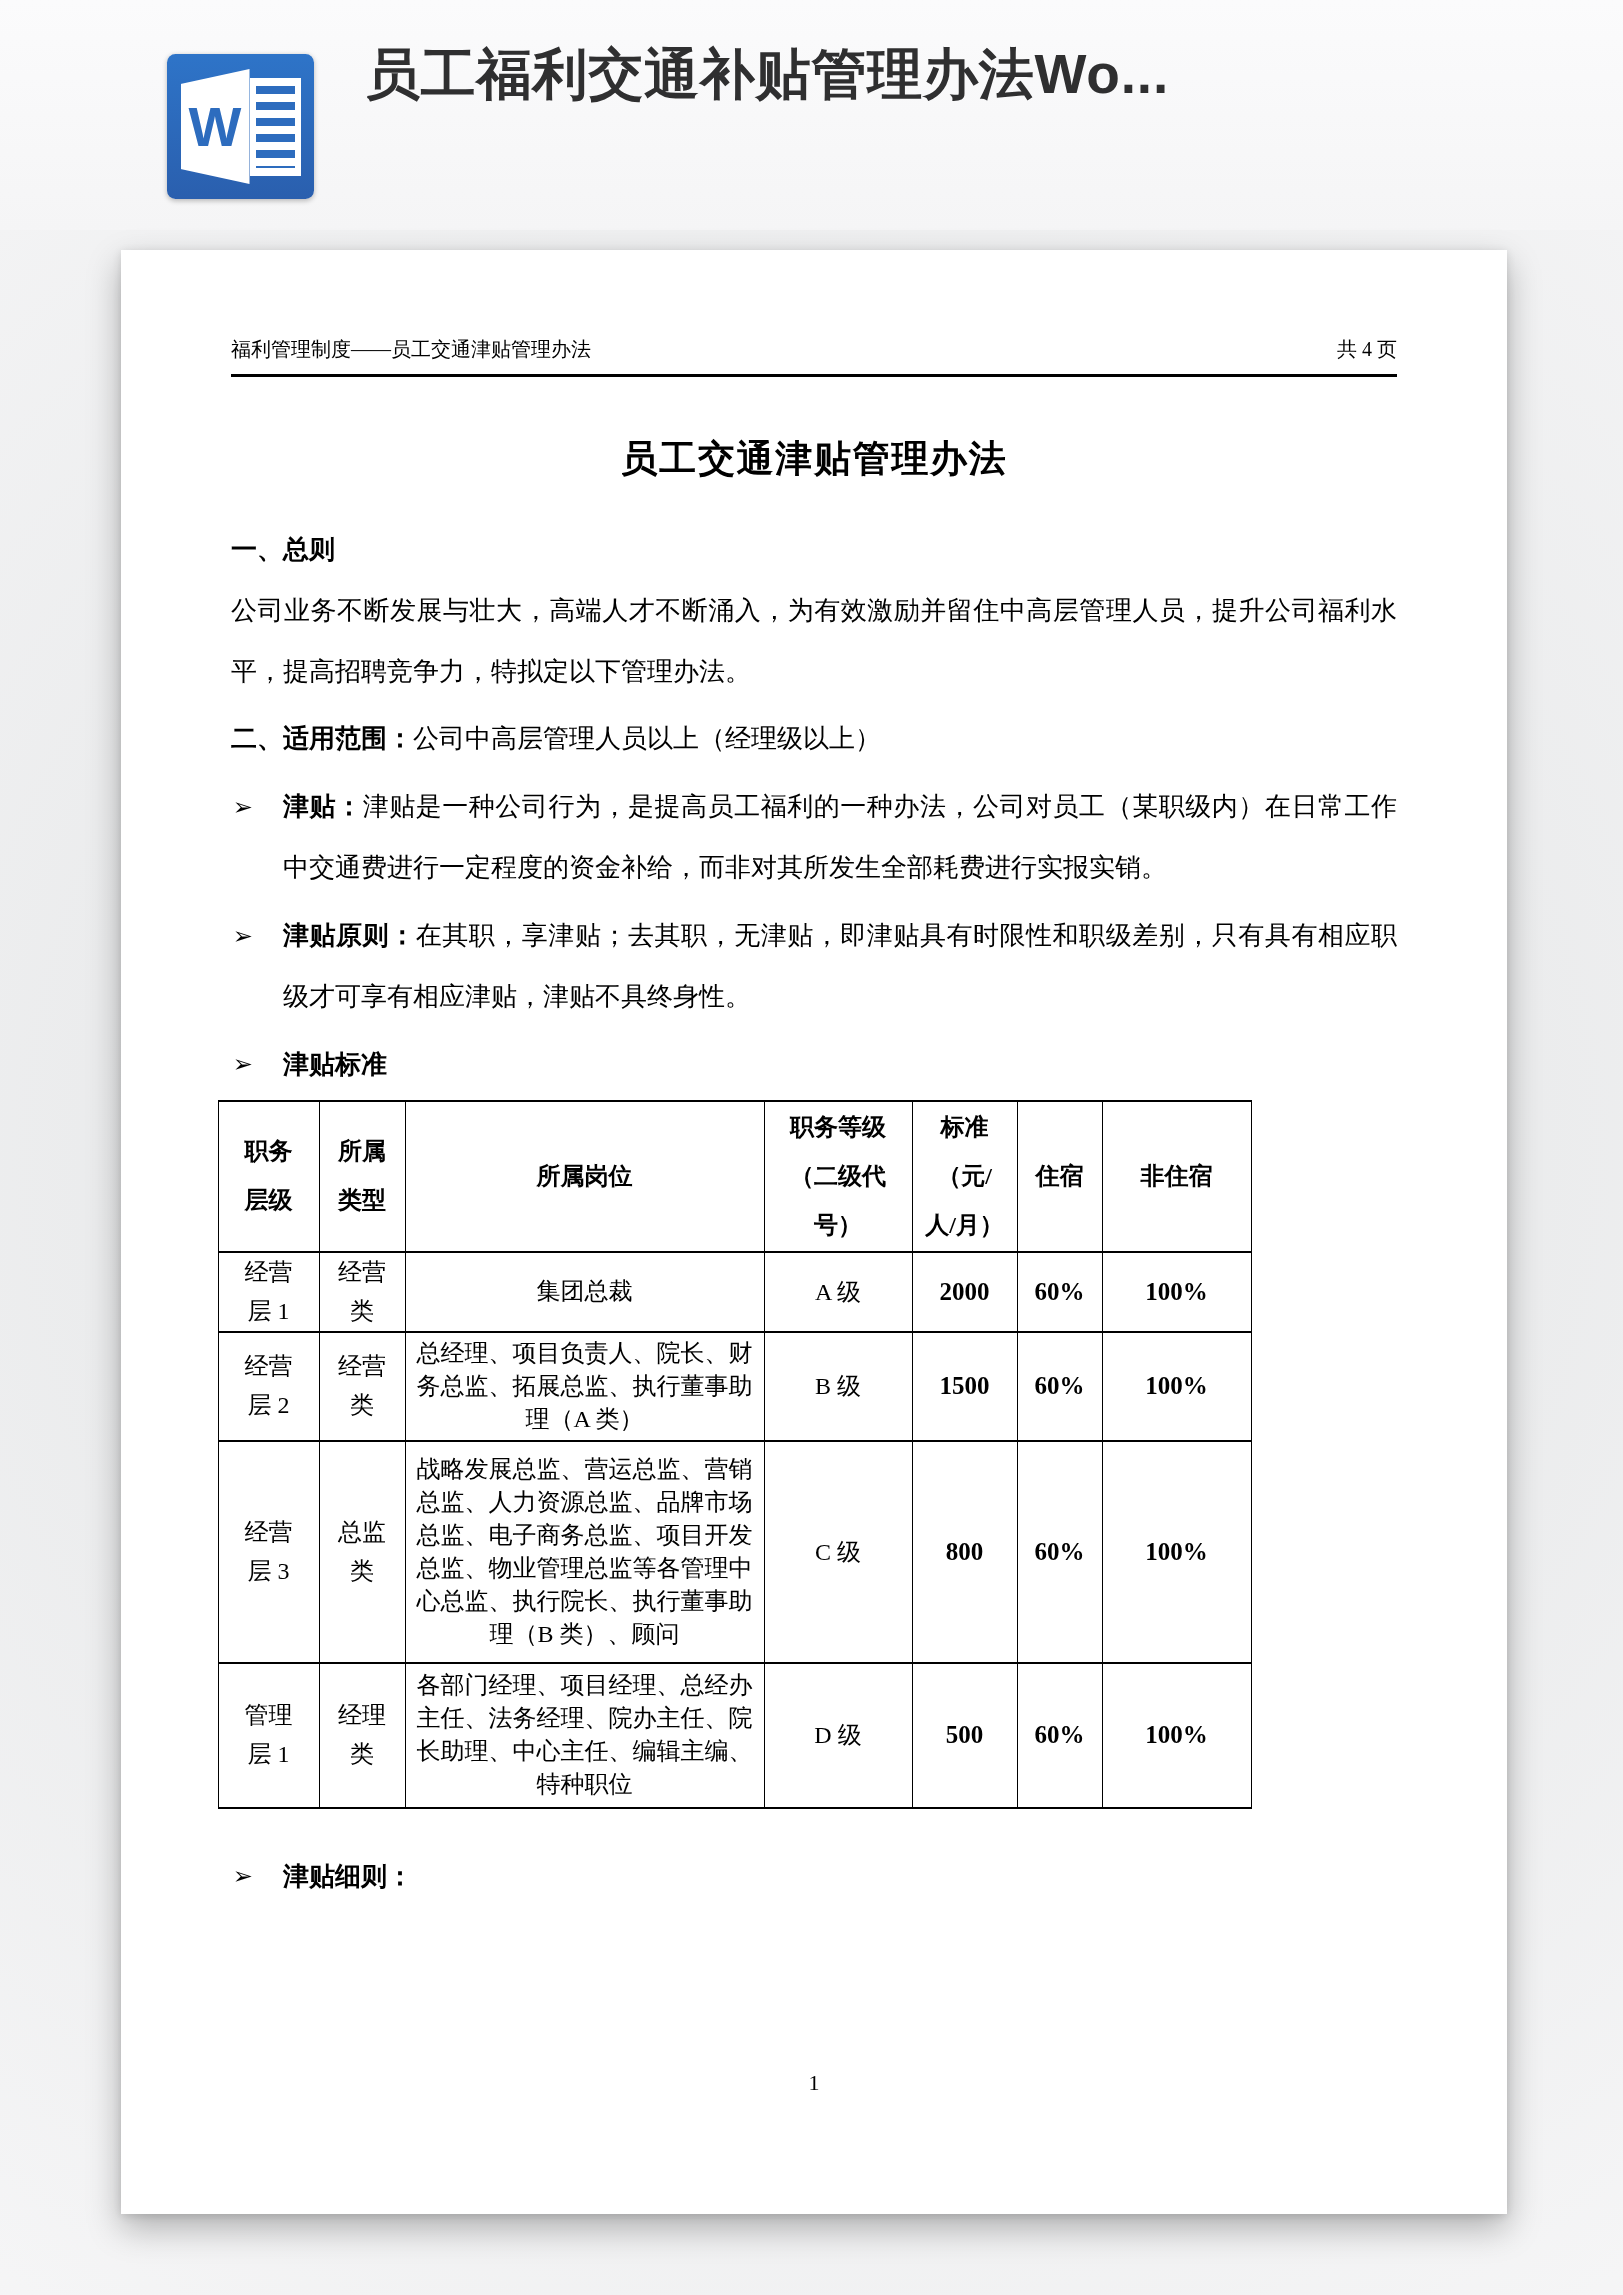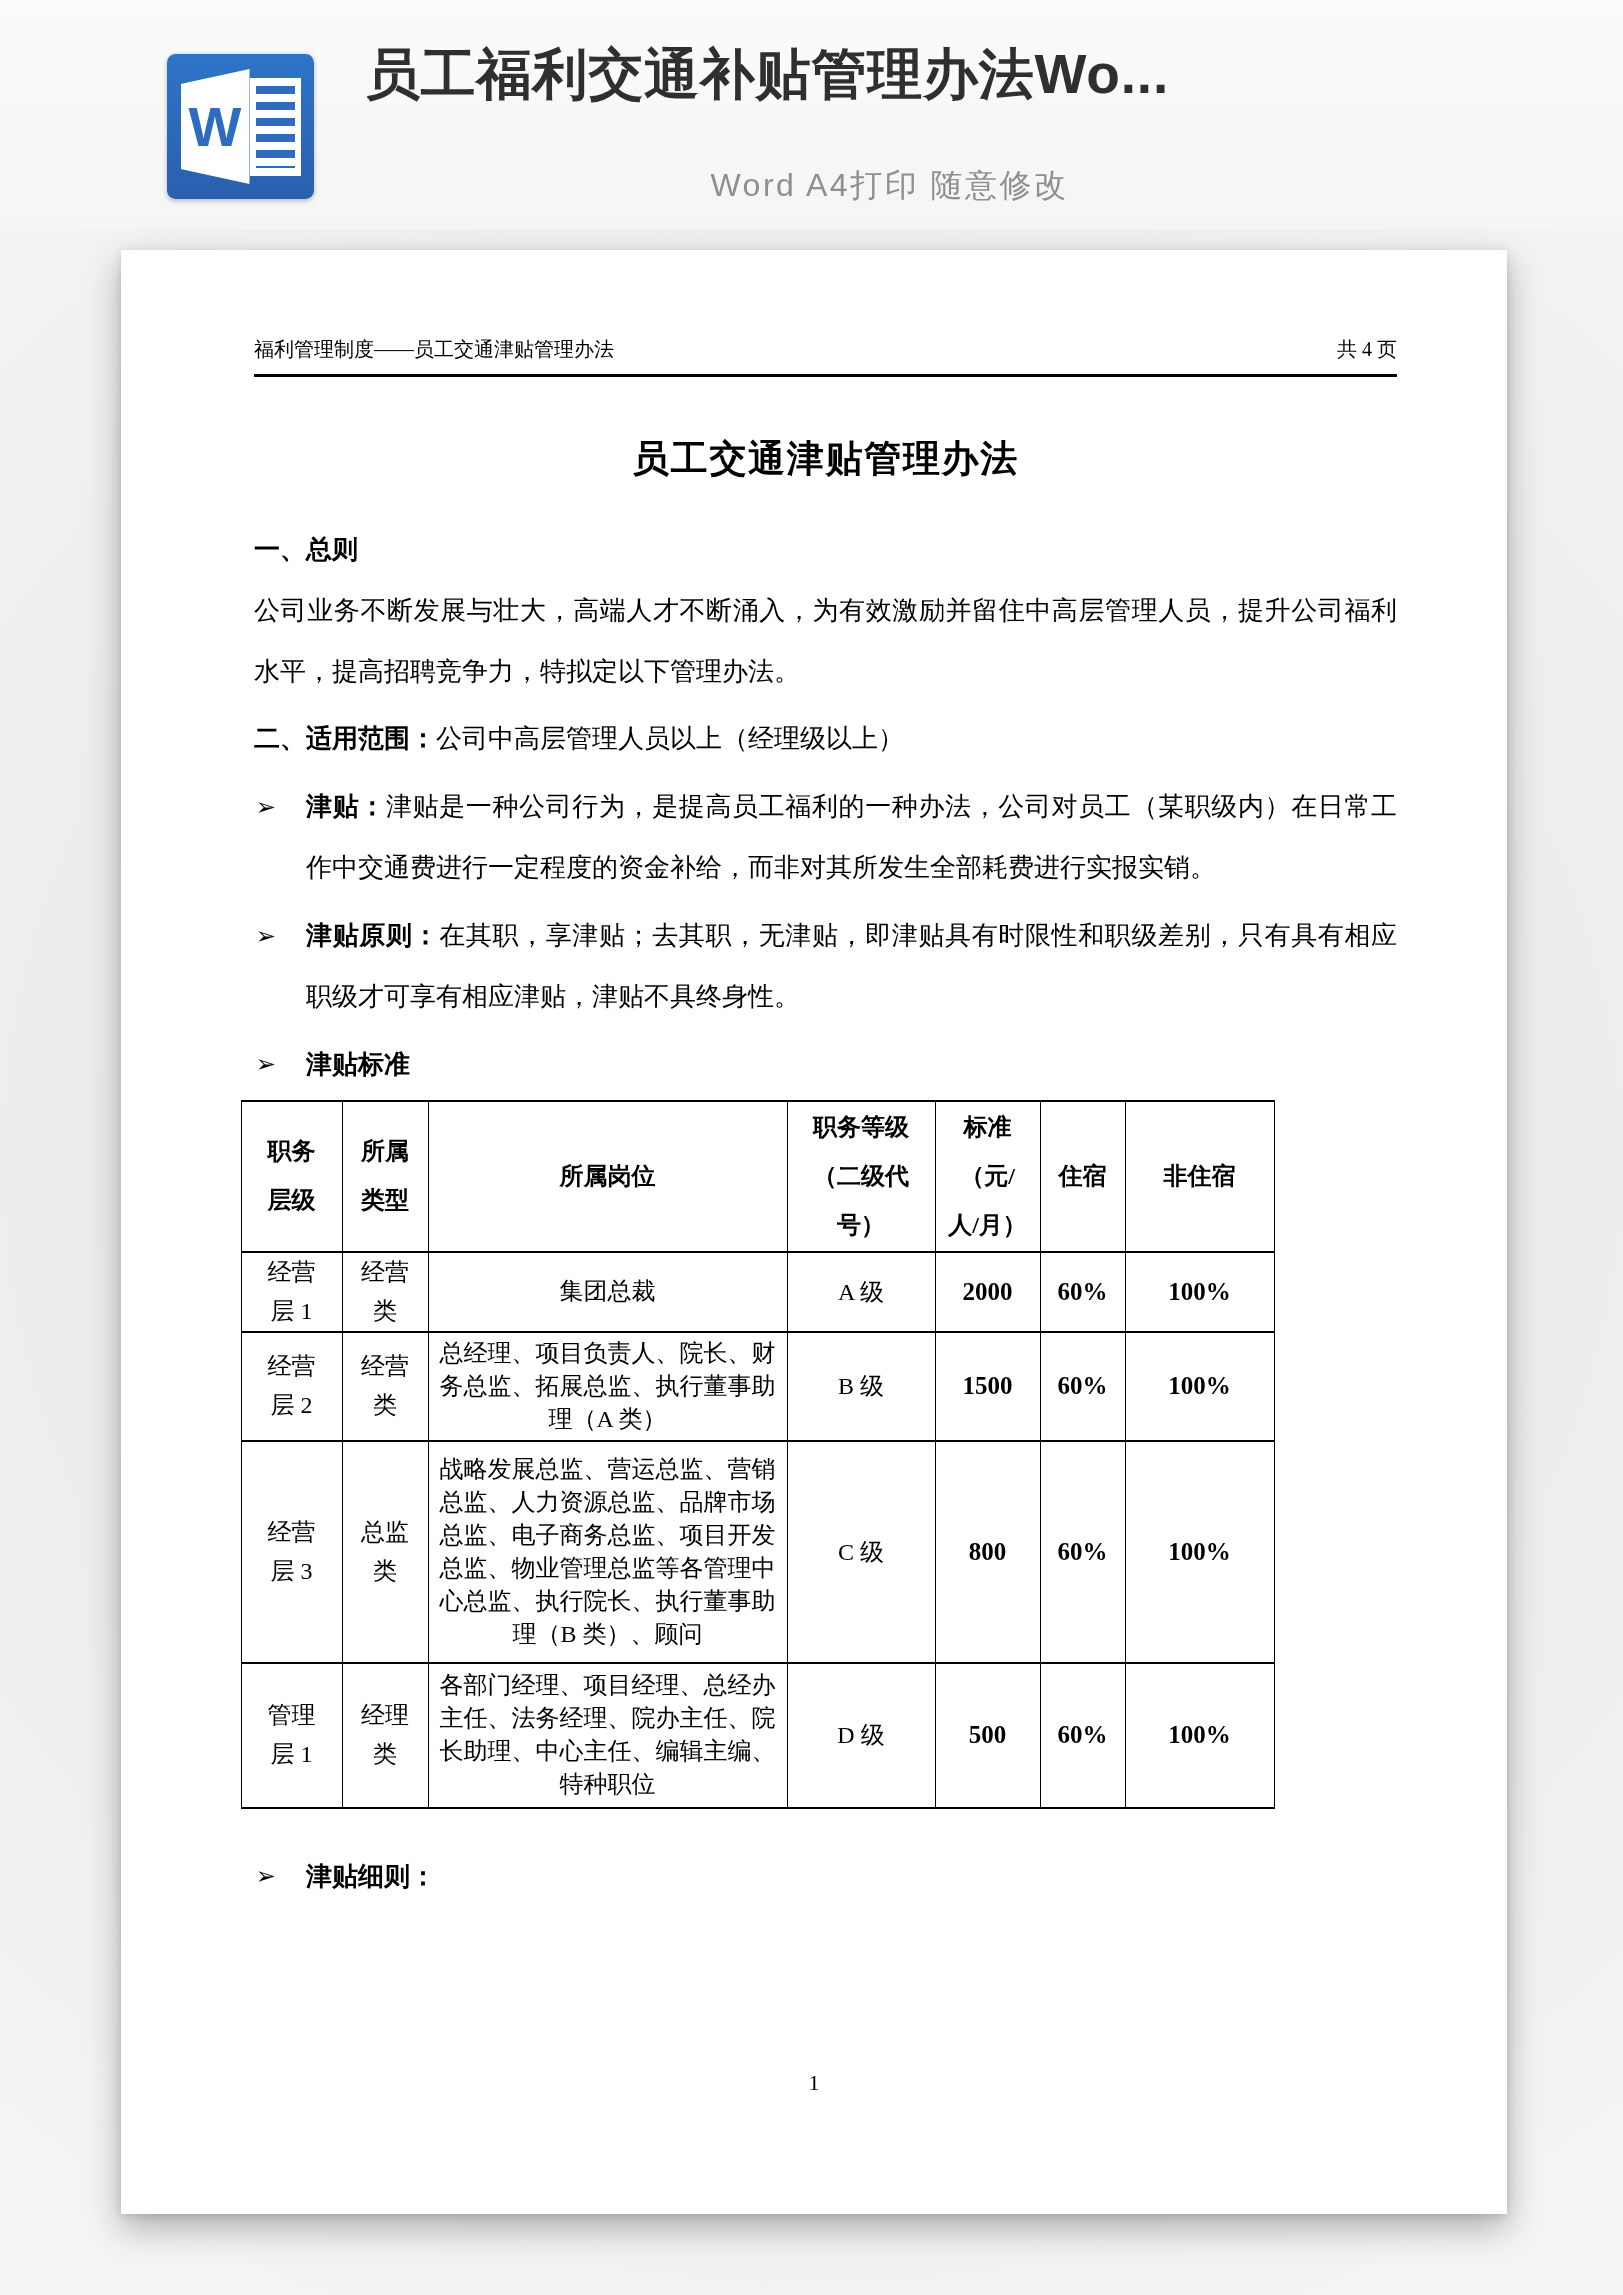--- a/index.html
+++ b/index.html
@@ -52,21 +52,21 @@
   
   .stage {
     position:relative; height:2065px;
     background:radial-gradient(90% 70% at 50% 45%, #e9eaeb 40%, #f6f6f7 100%);
   }
   .page {
     position:absolute; left:121px; top:19.5px; width:1386px; height:1964px;
     background:#fff;
     box-shadow:0 13.5px 32px rgba(0,0,0,.28), 0 1.7px 8.5px rgba(0,0,0,.12);
   }
-  .content { padding:0 110px; position:relative;margin-left:23px; }
+  .content { padding:0 110px; position:relative; }
 
   .doc-header {
     display:flex; justify-content:space-between; align-items:flex-end;
     margin-top:85px; padding-bottom:10px; border-bottom:3.4px solid #000;
     font-size:20px; line-height:29px;
   }
   .doc-title {
     text-align:center; font-size:37px; font-weight:700;
     margin-top:51px; line-height:61px; letter-spacing:1.7px;
   }
@@ -112,21 +112,20 @@
 <body>
 
 <div class="banner">
   <div class="word-icon">
     <div class="icon-fold">
       <span>W</span>
     </div>
     <div class="icon-lines"></div>
   </div>
   <div class="banner-title">员工福利交通补贴管理办法Wo...</div>
-  <div class="banner-sub">Word A4打印 随意修改</div>
 </div>
 
 <div class="stage">
   <div class="page">
     <div class="content">
 
       <div class="doc-header">
         <span>福利管理制度——员工交通津贴管理办法</span>
         <span>共 4 页</span>
       </div>

